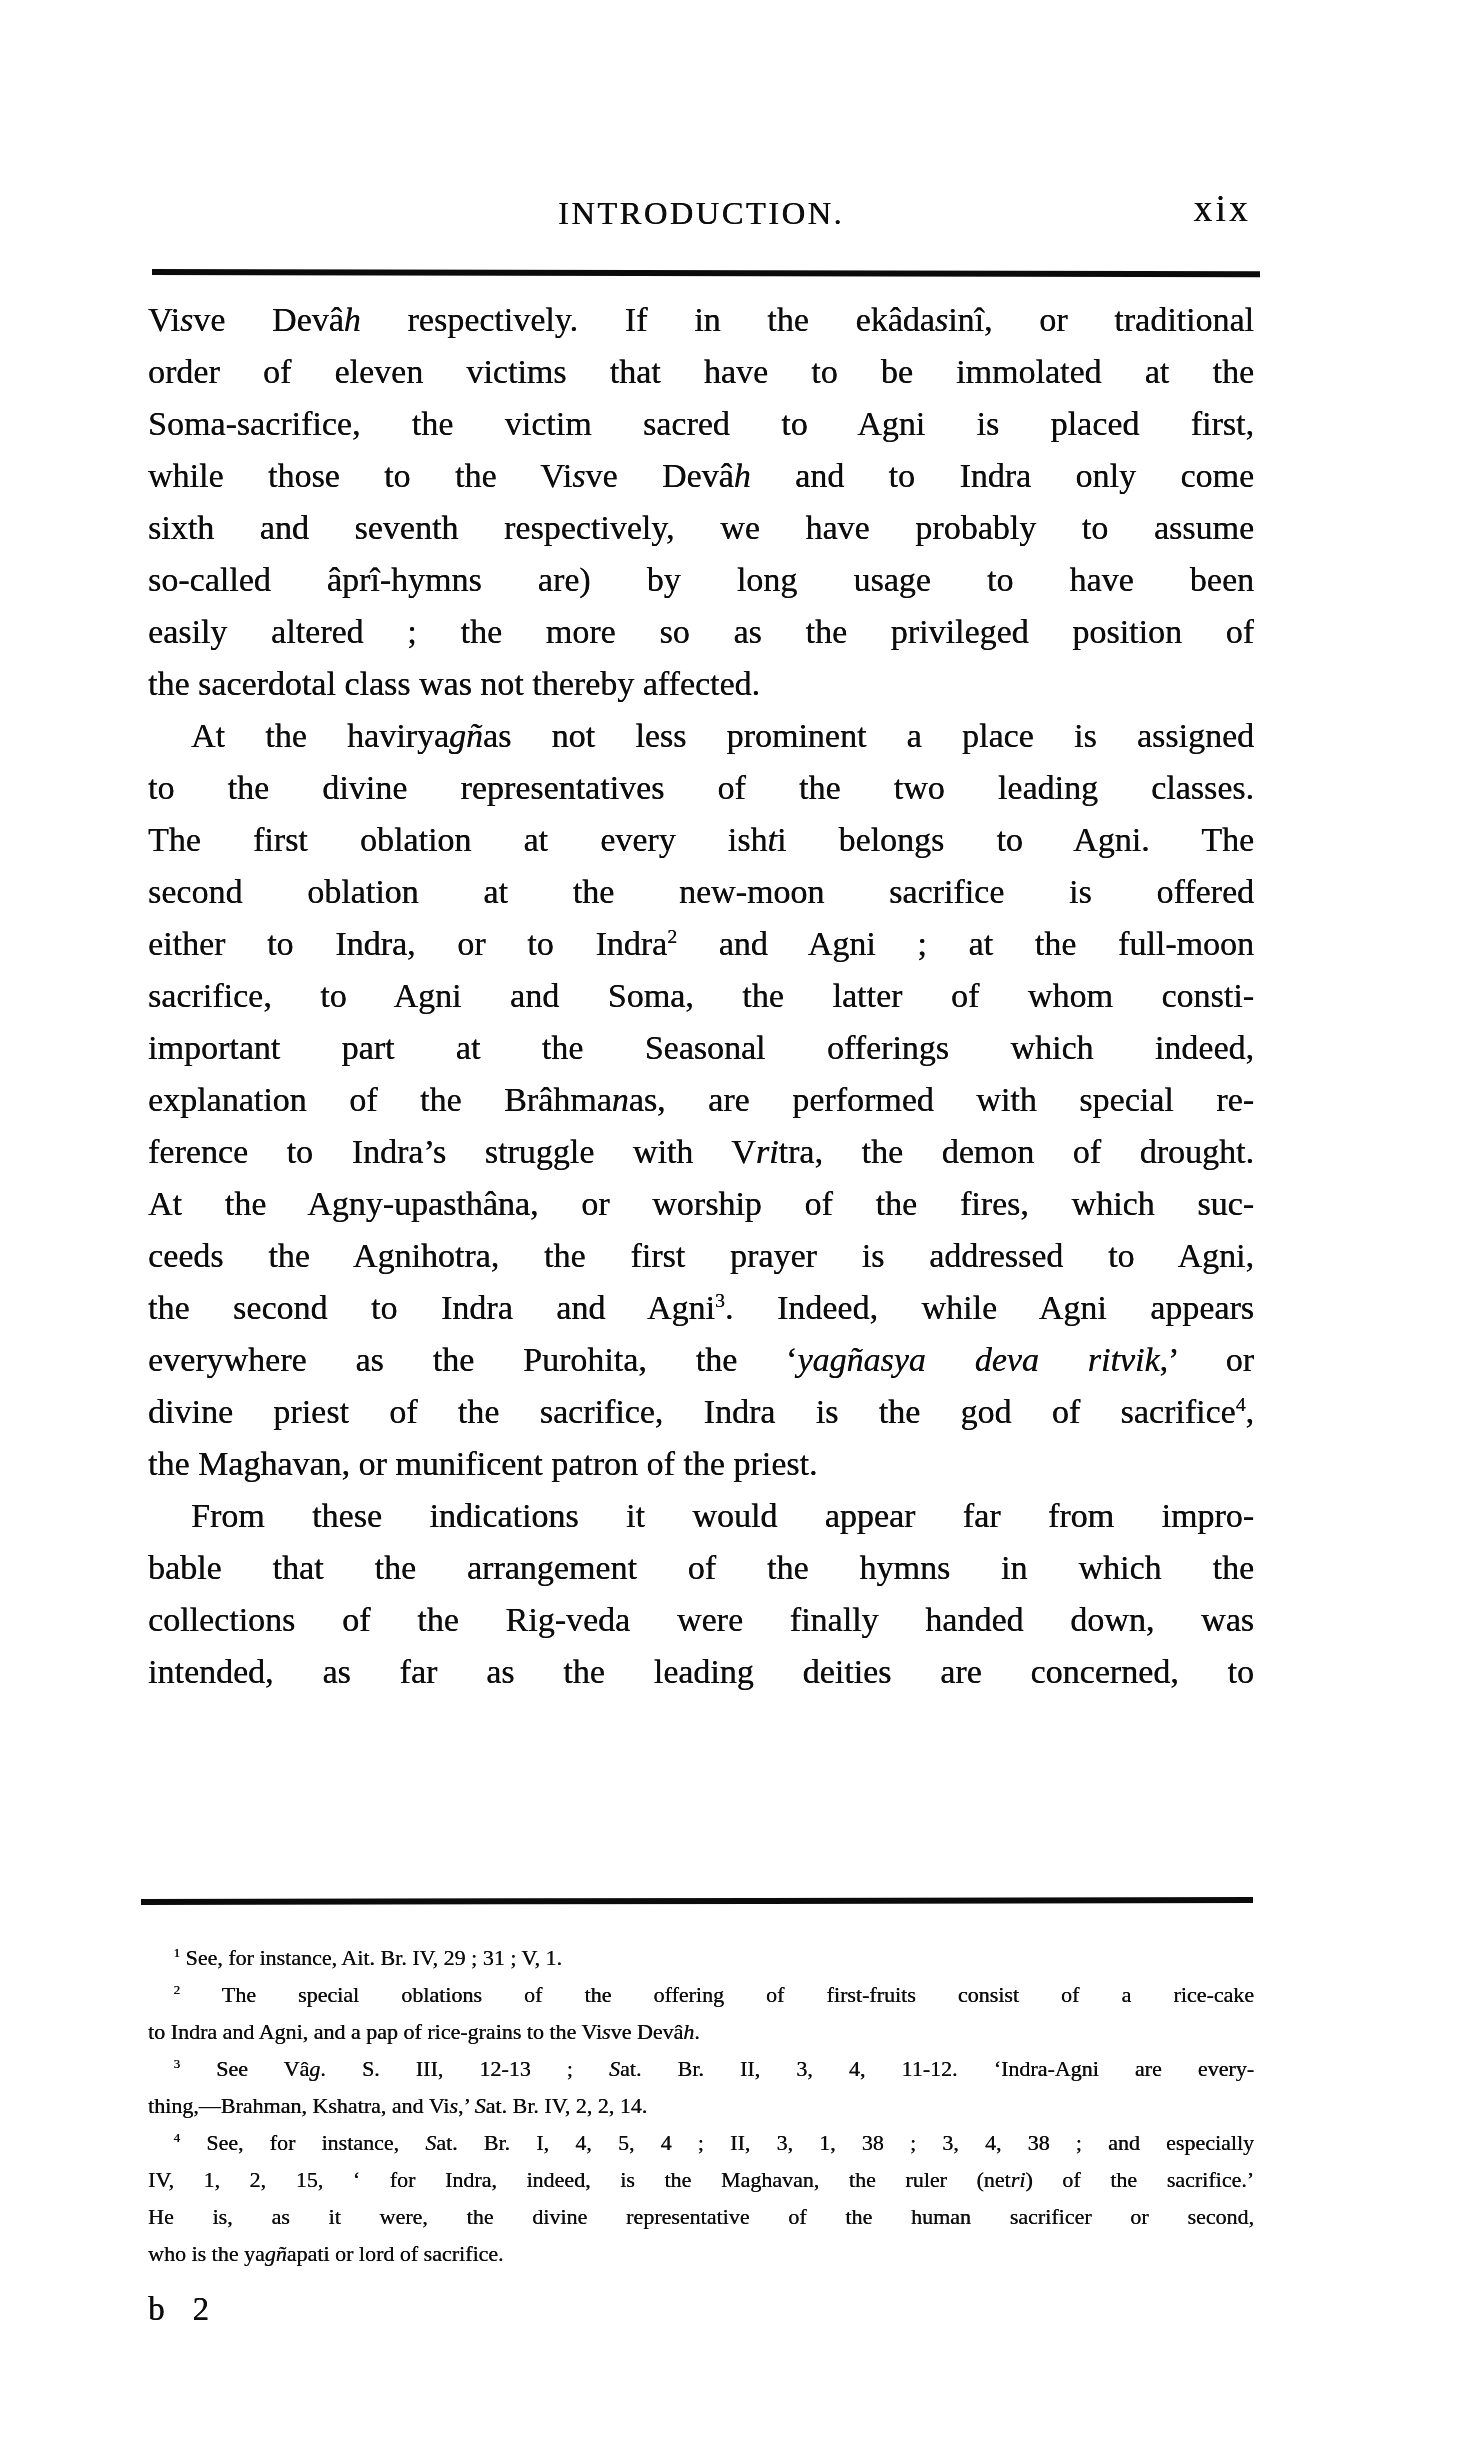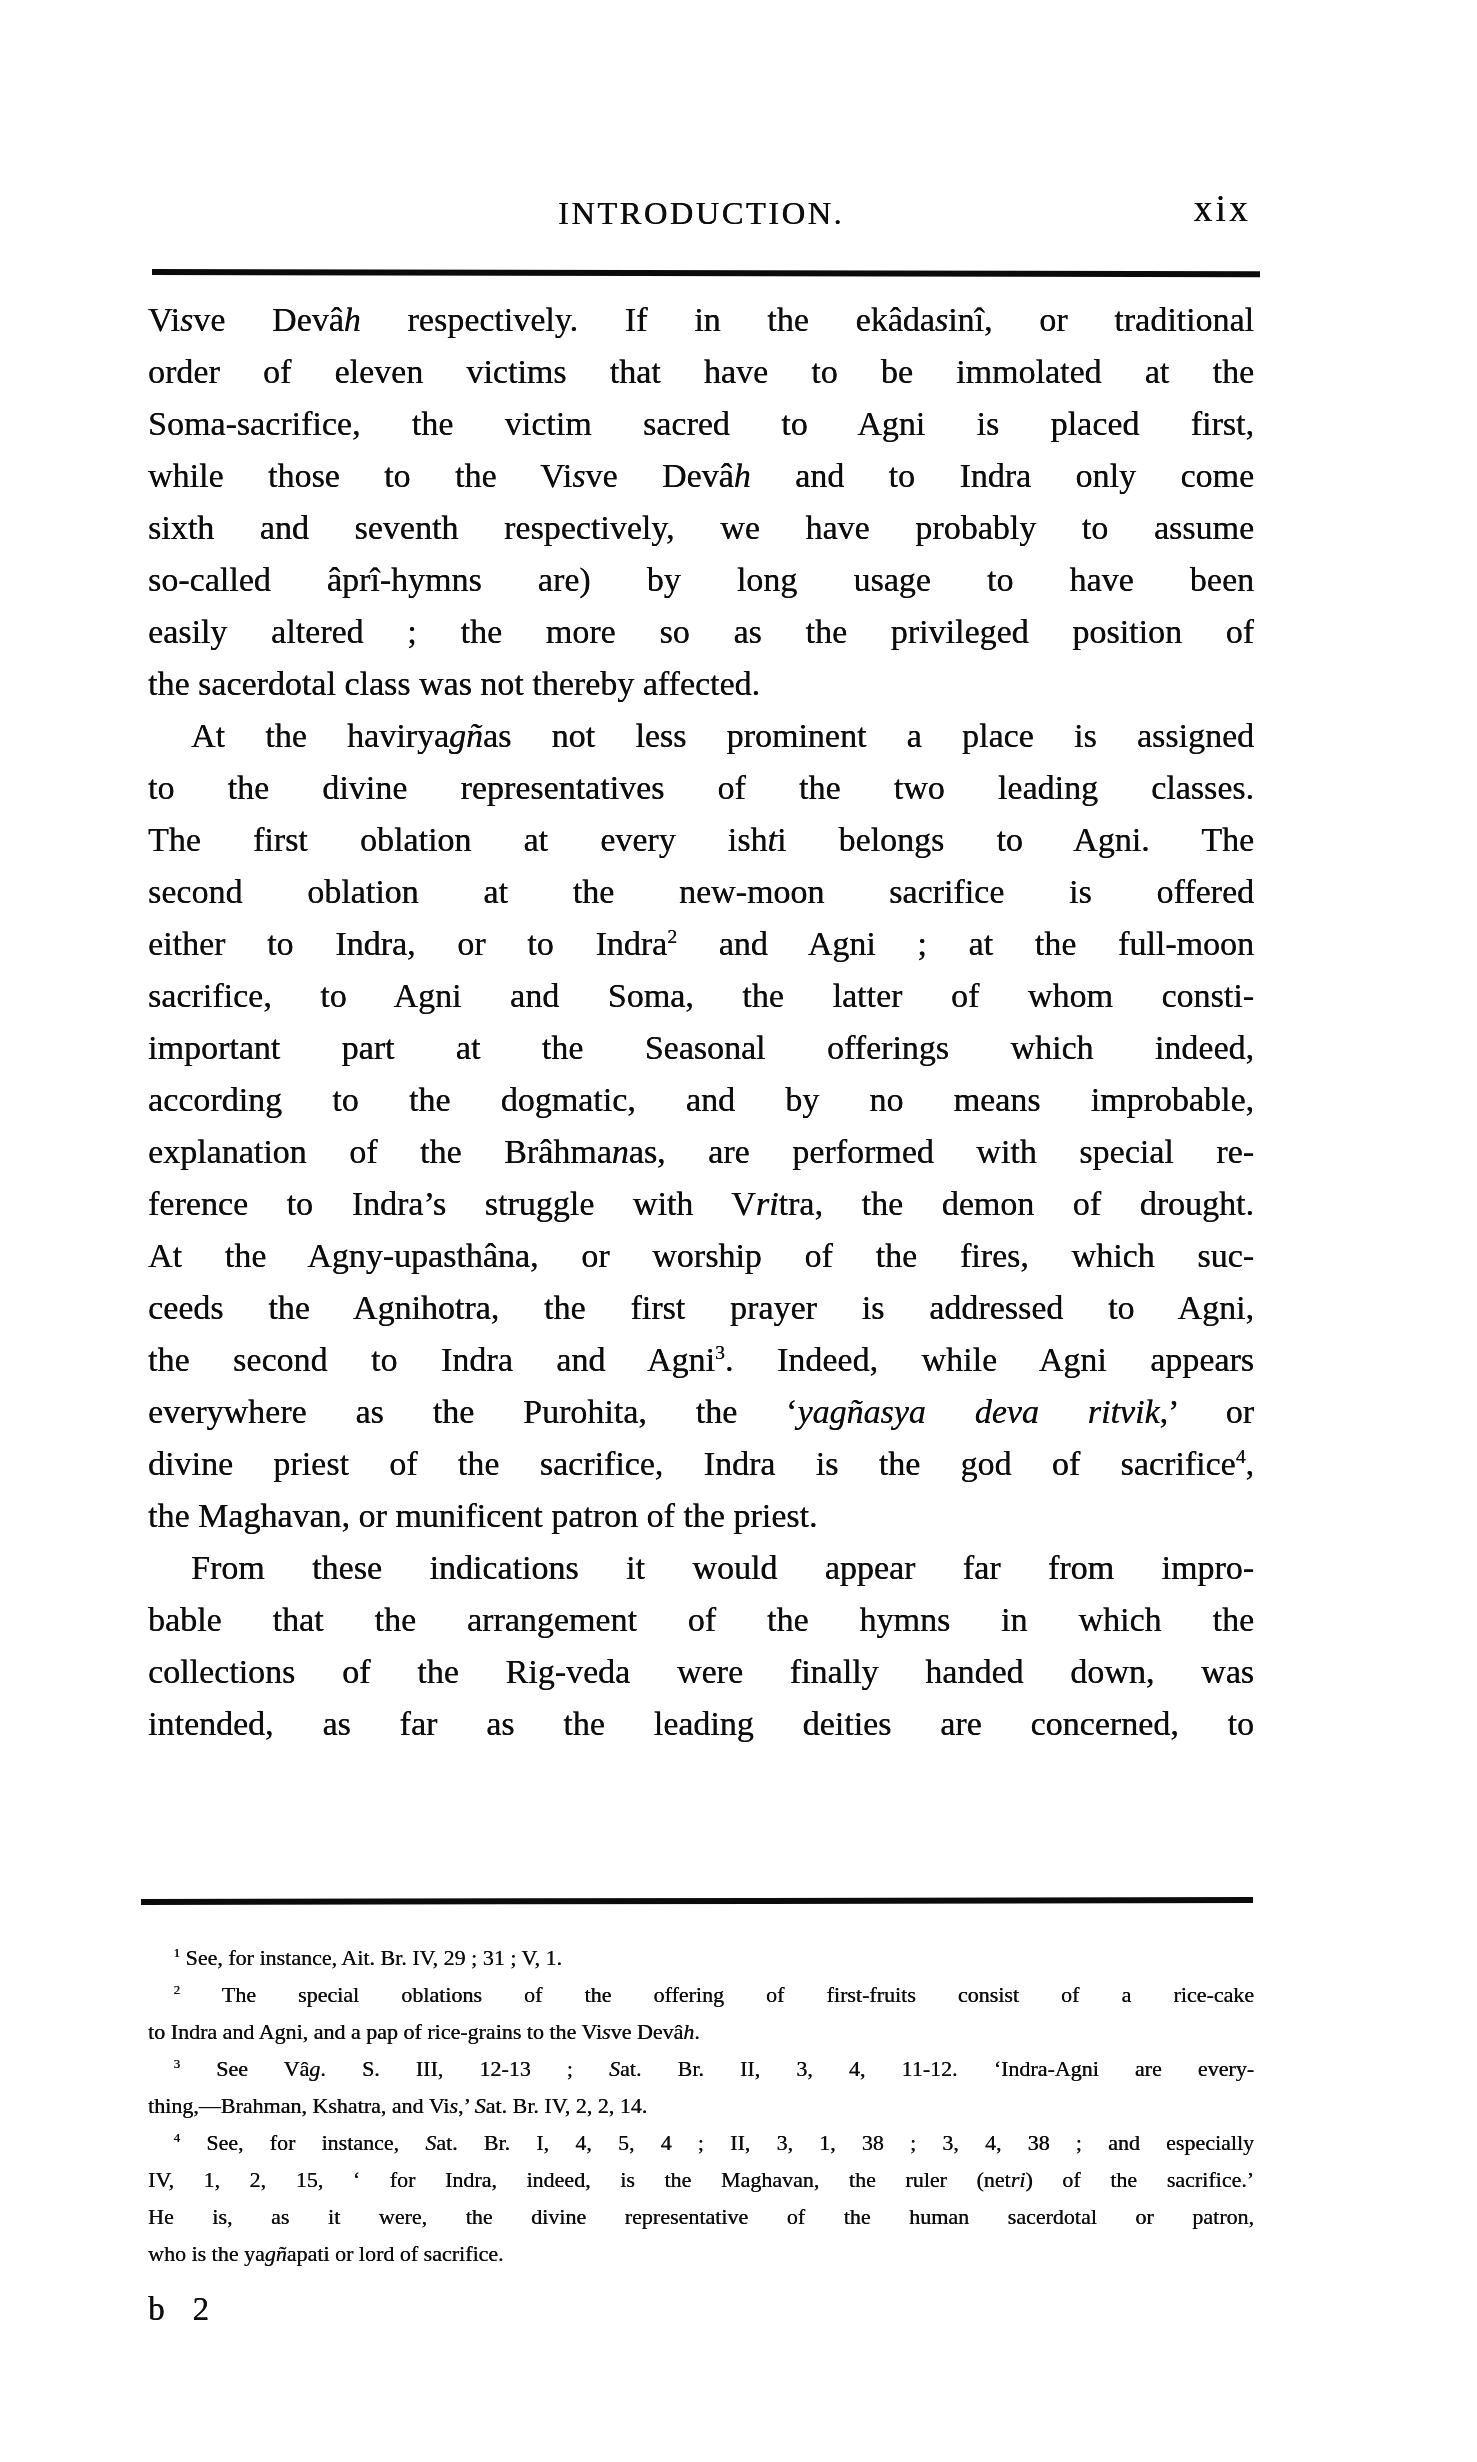--- a/index.html
+++ b/index.html
@@ -75,21 +75,20 @@
           <div class="line nj">the sacerdotal class was not thereby affected.</div>
         </div>
         <div class="para">
           <div class="line j indent">At the havirya<i>gñ</i>as not less prominent a place is assigned</div>
           <div class="line j">to the divine representatives of the two leading classes.</div>
           <div class="line j">The first oblation at every ish<i>t</i>i belongs to Agni.  The</div>
           <div class="line j">second oblation at the new-moon sacrifice is offered</div>
           <div class="line j">either to Indra, or to Indra<sup>2</sup> and Agni ; at the full-moon</div>
           <div class="line j">sacrifice, to Agni and Soma, the latter of whom consti-</div>
           <div class="line j">important part at the Seasonal offerings which indeed,</div>
-          <div class="line j">according to the dogmatic, and by no means improbable,</div>
           <div class="line j">explanation of the Brâhma<i>n</i>as, are performed with special re-</div>
           <div class="line j">ference to Indra’s struggle with V<i>ri</i>tra, the demon of drought.</div>
           <div class="line j">At the Agny-upasthâna, or worship of the fires, which suc-</div>
           <div class="line j">ceeds the Agnihotra, the first prayer is addressed to Agni,</div>
           <div class="line j">the second to Indra and Agni<sup>3</sup>.  Indeed, while Agni appears</div>
           <div class="line j">everywhere as the Purohita, the ‘<i>yagñasya deva ritvik</i>,’ or</div>
           <div class="line j">divine priest of the sacrifice, Indra is the god of sacrifice<sup>4</sup>,</div>
           <div class="line nj">the Maghavan, or munificent patron of the priest.</div>
         </div>
         <div class="para">
@@ -110,21 +109,21 @@
           <div class="line j indent"><sup>2</sup> The special oblations of the offering of first-fruits consist of a rice-cake</div>
           <div class="line nj">to Indra and Agni, and a pap of rice-grains to the Vi<i>s</i>ve Devâ<i>h</i>.</div>
         </div>
         <div class="para">
           <div class="line j indent"><sup>3</sup> See Vâ<i>g</i>. S. III, 12-13 ; <i>S</i>at. Br. II, 3, 4, 11-12.  ‘Indra-Agni are every-</div>
           <div class="line nj">thing,—Brahman, Kshatra, and Vi<i>s</i>,’ <i>S</i>at. Br. IV, 2, 2, 14.</div>
         </div>
         <div class="para">
           <div class="line j indent"><sup>4</sup> See, for instance, <i>S</i>at. Br. I, 4, 5, 4 ;  II, 3, 1, 38 ;  3, 4, 38 ;  and especially</div>
           <div class="line j">IV, 1, 2, 15, ‘ for Indra, indeed, is the Maghavan, the ruler (net<i>ri</i>) of the sacrifice.’</div>
-          <div class="line j">He is, as it were, the divine representative of the human sacerdotal or patron,</div>
+          <div class="line j">He is, as it were, the divine representative of the human sacrificer or second,</div>
           <div class="line nj">who is the ya<i>gñ</i>apati or lord of sacrifice.</div>
         </div>
       </div>
 
     <div class="signature">b 2</div>
 
   </div>
 </div>
 
 

